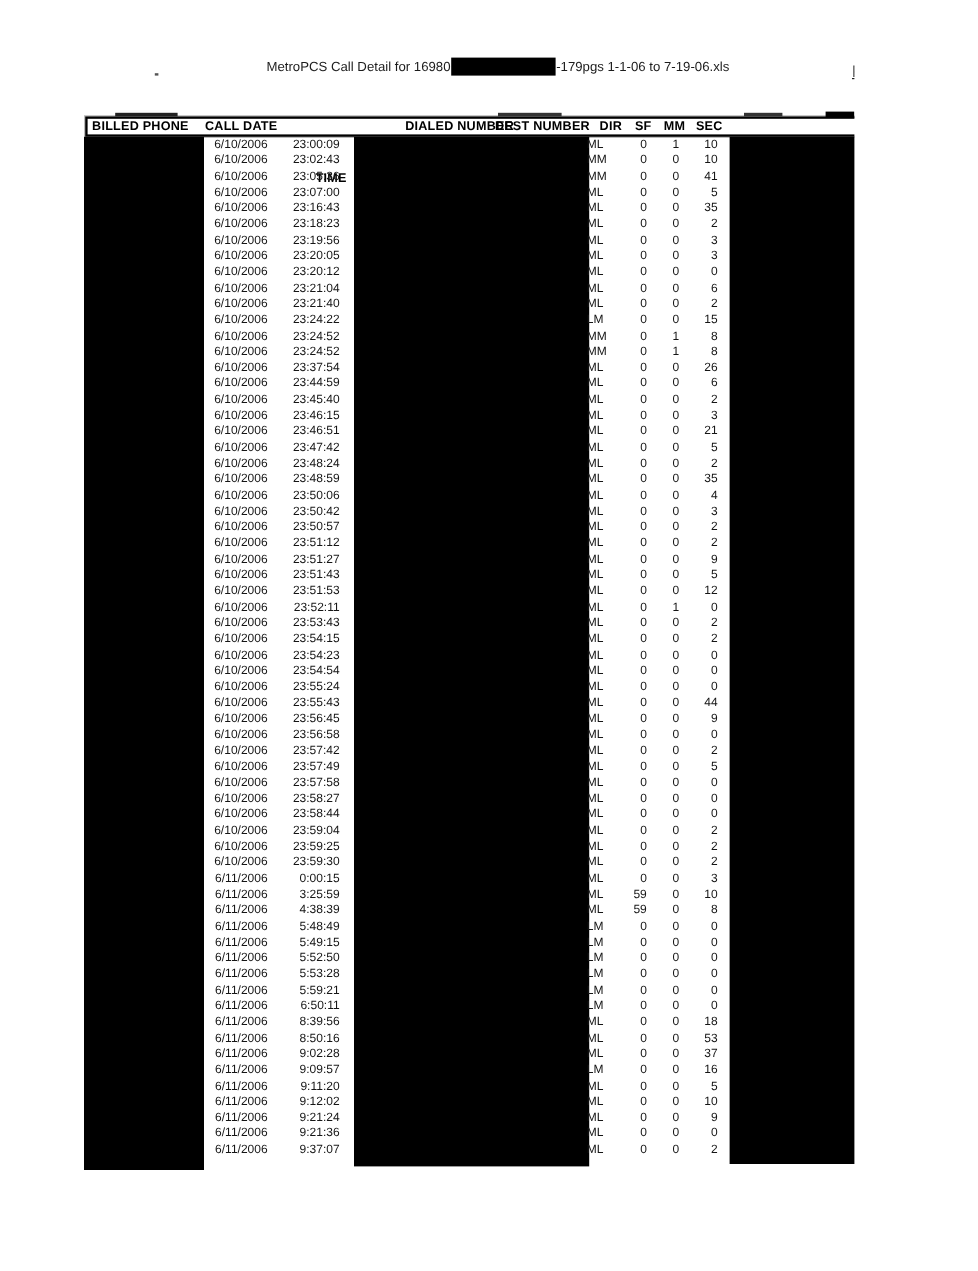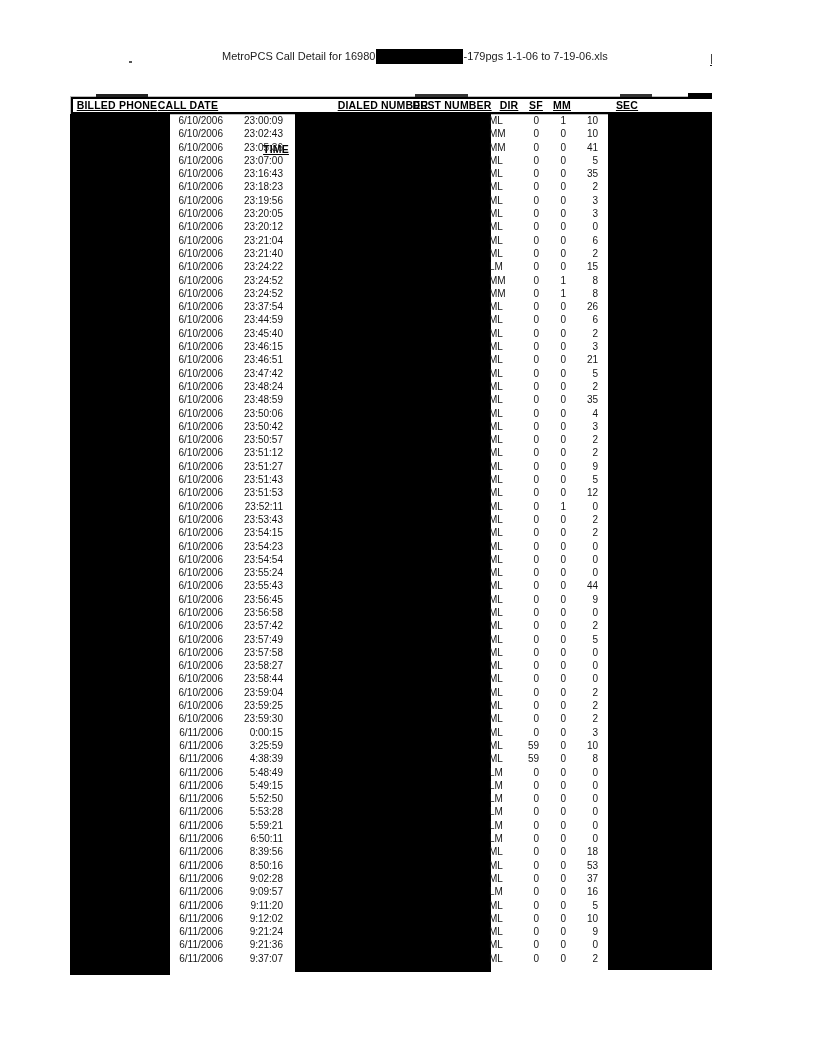--- a/index.html
+++ b/index.html
@@ -53,31 +53,30 @@
   .hcol {
     position: absolute;
     top: 0;
     transform: translateX(-50%);
     font-size: 10.5px;
     font-weight: bold;
     line-height: 13px;
     white-space: nowrap;
     letter-spacing: 0.2px;
     color: #000;
-    text-decoration: underline;
   }
   .h0 { left: 44px; }
-  .h1 { left: 115px; }
+  .h1 { left: 128px; }
   .h2 { left: 203px; margin-top: 44px; }
   .h3 { left: 273px; margin-left: 37px; }
   .h4 { left: 379px; }
   .h5 { left: 436px; }
   .h6 { left: 463px; text-align: right; }
   .h7 { left: 489px; }
-  .h8 { left: 518px; margin-left: 36px; }
+  .h8 { left: 518px; }
   .h9 { left: 575px; margin-top: 21px; }
   
   .redact-box { position: absolute; background: #000; }
   .redact-left  { left: 70px;  top: 114px; width: 100px; height: 861px; }
   .redact-mid   { left: 295px; top: 114px; width: 196px; height: 858px; }
   .redact-right { left: 608px; top: 114px; width: 107px; height: 856px; }
   
   .rows {
     position: absolute;
     left: 0;

